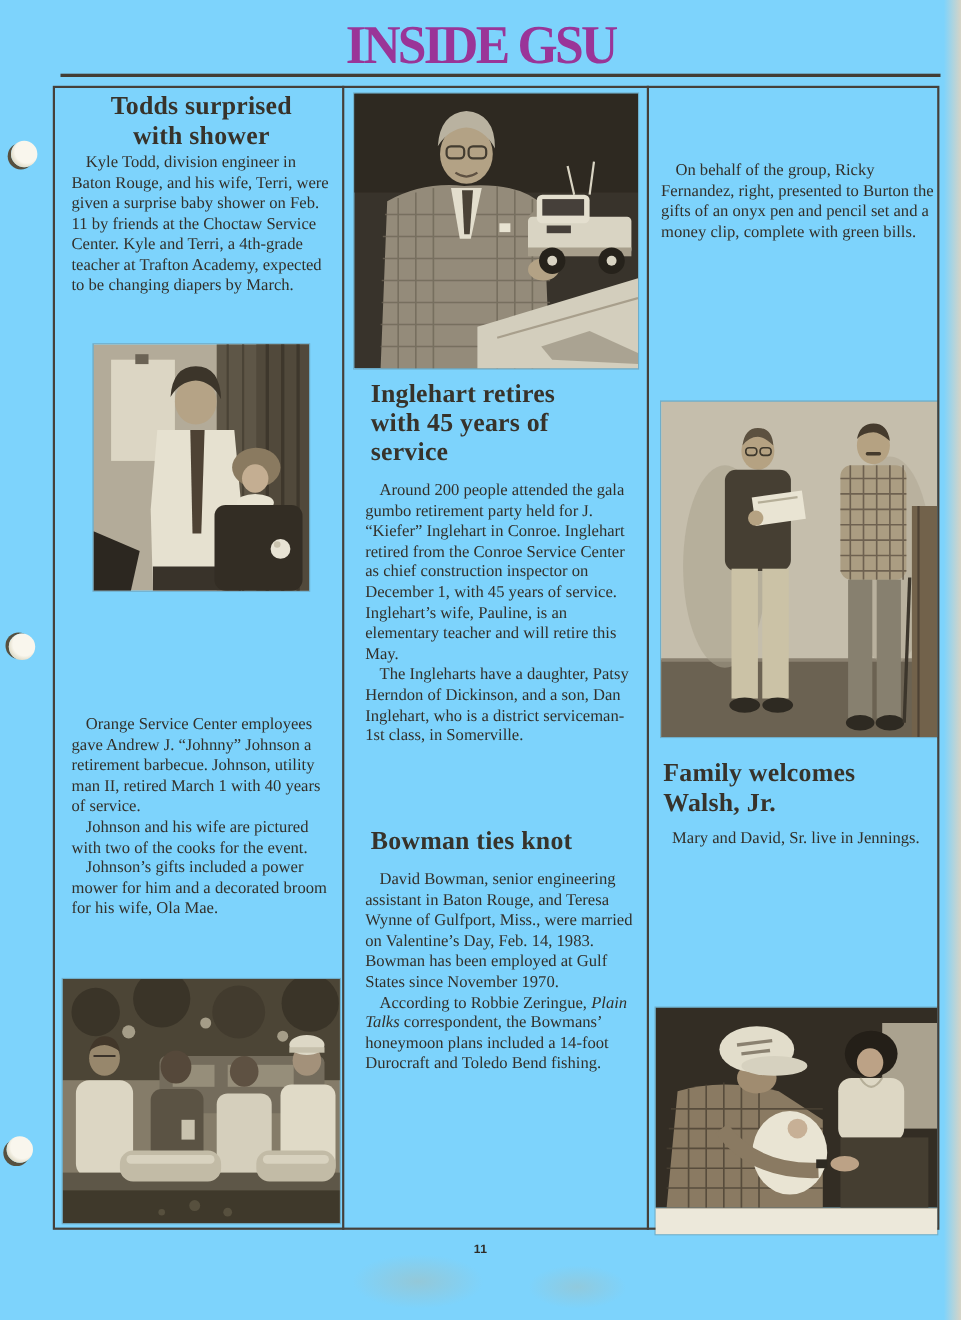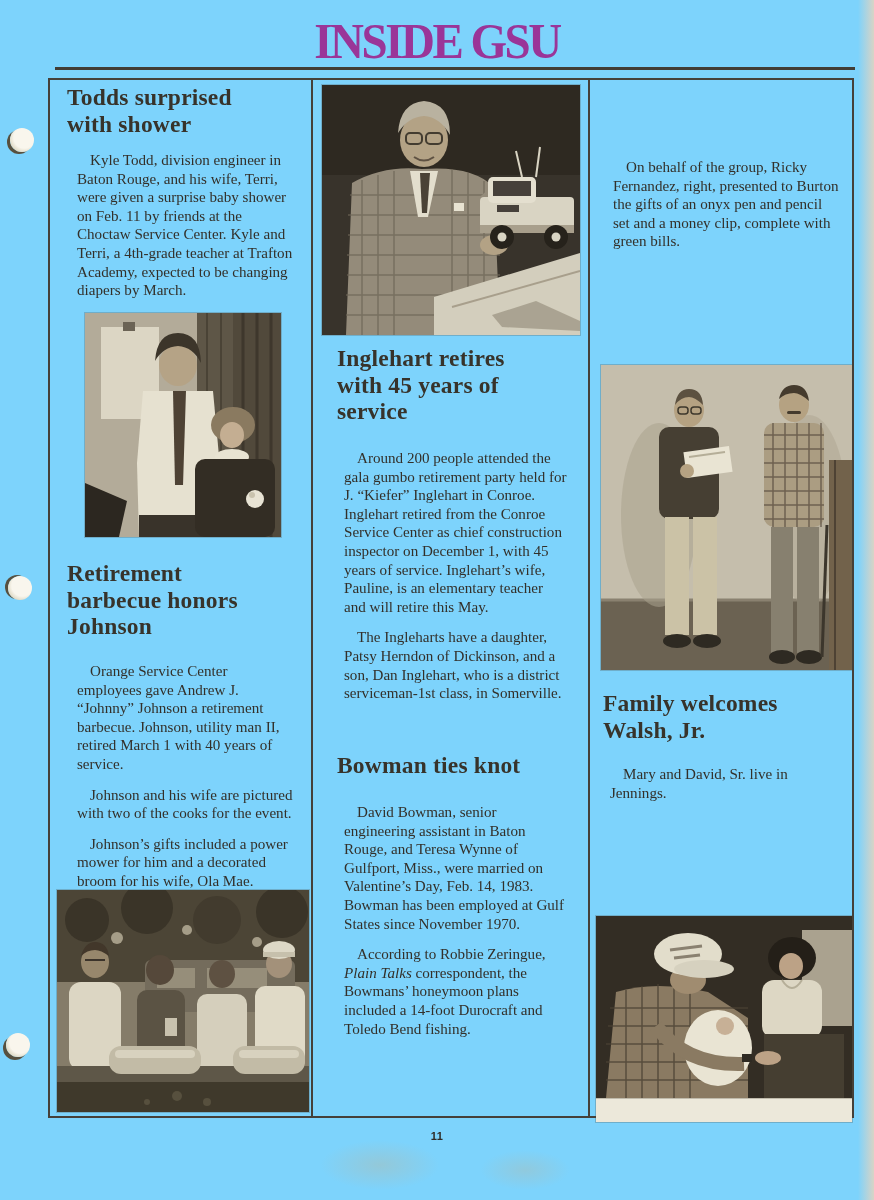--- a/index.html
+++ b/index.html
@@ -16,21 +16,21 @@
         transform:scaleY(1.06);z-index:3;}
   .rule{position:absolute;left:55px;top:67px;width:800px;height:3px;background:#423d35;z-index:2;}
   .frame{position:absolute;left:48px;top:78px;width:806px;height:1040px;
         border:2px solid #45403a;box-sizing:border-box;}
   .divider{position:absolute;top:78px;height:1040px;width:2px;background:#45403a;}
   .div1{left:311px;} .div2{left:588px;}
 
   .hl{position:absolute;font-weight:bold;font-size:23.5px;line-height:1.13;
       color:#37332b;letter-spacing:.2px;}
   .body{position:absolute;font-size:15.1px;line-height:18.6px;color:#33302a;}
-  .body p{margin:12px;text-indent:13px;}
+  .body p{margin:0;text-indent:13px;}
   .italic{font-style:italic;}
 
   .photo{position:absolute;box-shadow:0 0 0 1px rgba(70,63,52,.25);}
   .photo svg{display:block;}
   .mat{height:24px;background:#ece8da;box-shadow:inset 0 1px 0 rgba(90,82,66,.3);}
 
   .hole{position:absolute;width:24px;height:24px;border-radius:50%;
         background:radial-gradient(circle at 60% 40%, #f9f6ed 0 52%, #e2ddca 72%, #c6bfa8 100%);}
   .h1{left:10px;top:128px;box-shadow:-3px 2px 0 0 #57503f;}
   .h2{left:8px;top:576px;box-shadow:-3px -1px 0 0 #57503f;}
@@ -48,21 +48,21 @@
   <div class="masthead">INSIDE GSU</div>
   <div class="rule"></div>
   <div class="frame"></div>
   <div class="divider div1"></div>
   <div class="divider div2"></div>
 
   <div class="hole h1"></div>
   <div class="hole h2"></div>
   <div class="hole h3"></div>
 
-  <div class="hl" style="left:67px;top:84px;width:208px;">Todds surprised with shower</div>
+  <div class="hl" style="left:79px;top:84px;width:208px;text-align:center;">Todds surprised with shower</div>
   <div class="body" style="left:65px;top:139px;width:240px;">
     <p>Kyle Todd, division engineer in Baton Rouge, and his wife, Terri, were given a surprise baby shower on Feb. 11 by friends at the Choctaw Service Center. Kyle and Terri, a 4th-grade teacher at Trafton Academy, expected to be changing diapers by March.</p>
   </div>
 
   <div class="photo" style="left:85px;top:313px;width:196px;height:224px;">
     <svg width="196" height="224" viewBox="0 0 196 224">
       <rect width="196" height="224" fill="#b3ab99"></rect>
       <rect x="112" width="84" height="224" fill="#5e5647"></rect>
       <g stroke="#4a4336" stroke-width="2">
         <line x1="122" y1="0" x2="122" y2="224"></line>
@@ -84,21 +84,20 @@
       <rect x="54" y="202" width="80" height="22" fill="#39332a"></rect>
       <ellipse cx="148" cy="112" rx="22" ry="18" fill="#8a7a60"></ellipse>
       <ellipse cx="147" cy="122" rx="12" ry="13" fill="#c4ae92"></ellipse>
       <ellipse cx="147" cy="144" rx="17" ry="8" fill="#e8e3d2"></ellipse>
       <rect x="110" y="146" width="80" height="78" rx="10" fill="#332d24"></rect>
       <circle cx="170" cy="186" r="9" fill="#e8e3d4"></circle>
       <circle cx="167" cy="182" r="3" fill="#c9c2ae"></circle>
     </svg>
   </div>
 
-  <div class="hl" style="left:67px;top:560px;width:208px;">Retirement barbecue honors Johnson</div>
   <div class="body" style="left:65px;top:650px;width:240px;">
     <p>Orange Service Center employees gave Andrew J. “Johnny” Johnson a retirement barbecue. Johnson, utility man II, retired March 1 with 40 years of service.</p>
     <p>Johnson and his wife are pictured with two of the cooks for the event.</p>
     <p>Johnson’s gifts included a power mower for him and a decorated broom for his wife, Ola Mae.</p>
   </div>
 
   <div class="photo" style="left:57px;top:890px;width:252px;height:222px;">
     <svg width="252" height="222" viewBox="0 0 252 222">
       <rect width="252" height="222" fill="#857c69"></rect>
       <rect width="252" height="92" fill="#4c4536"></rect>

